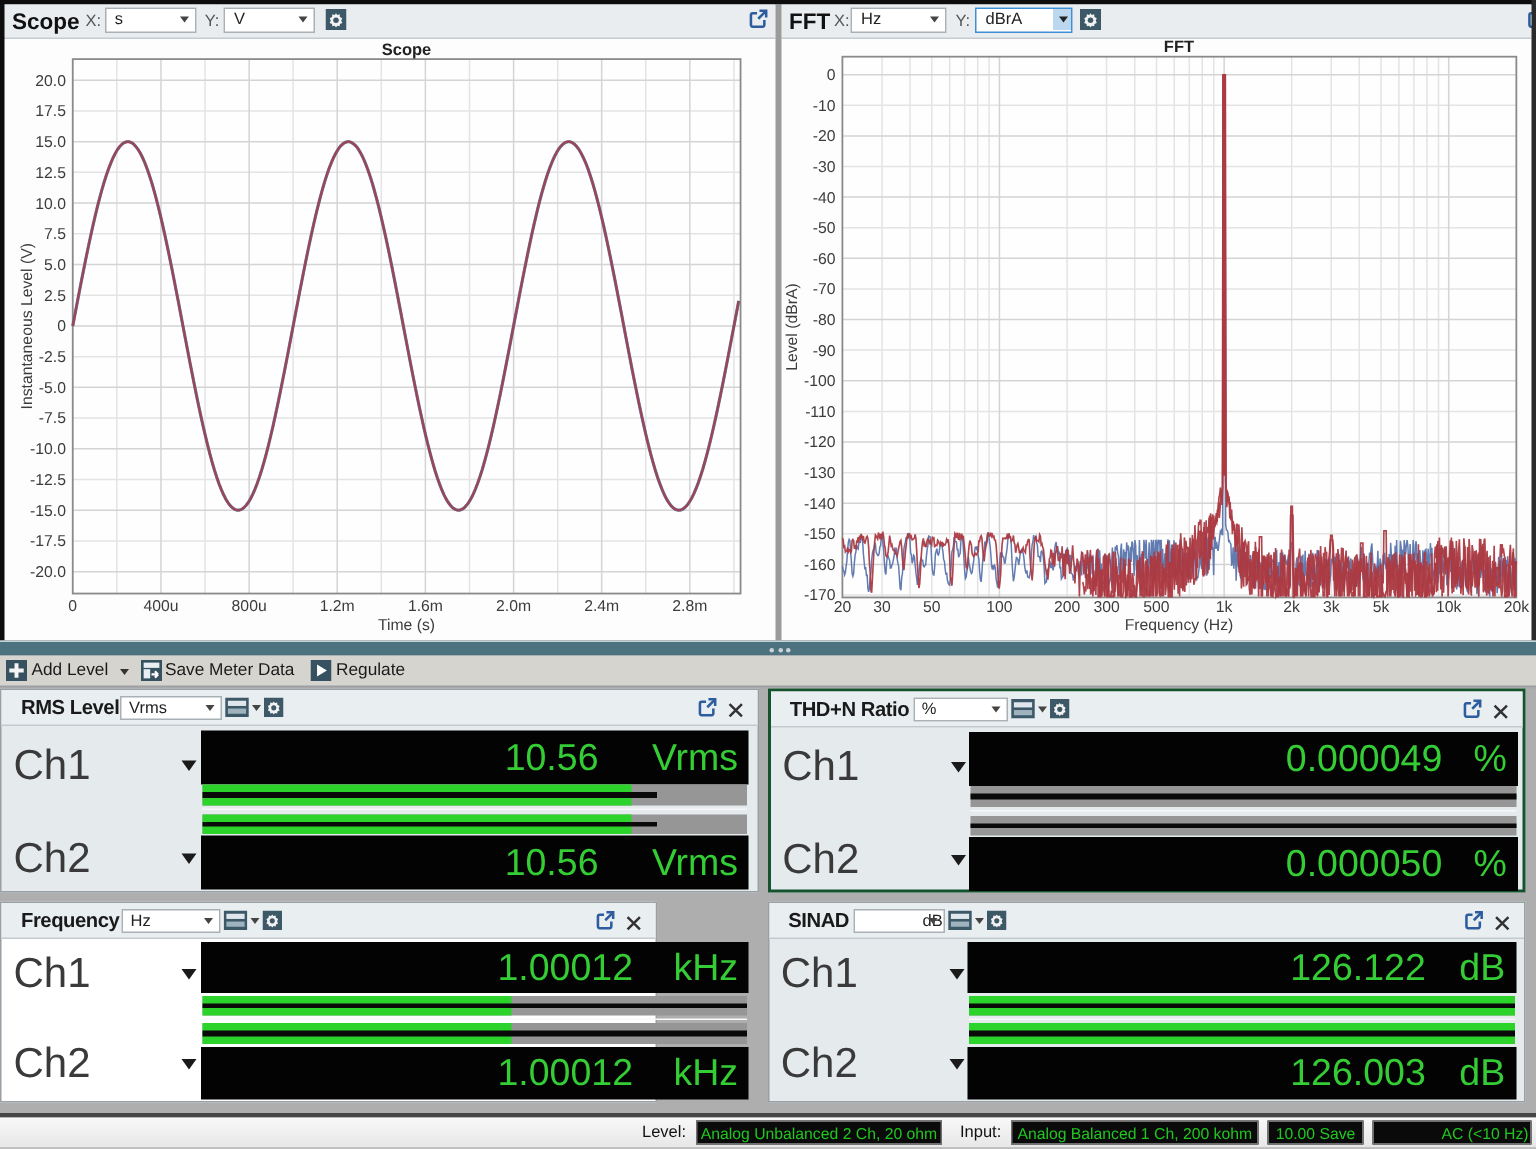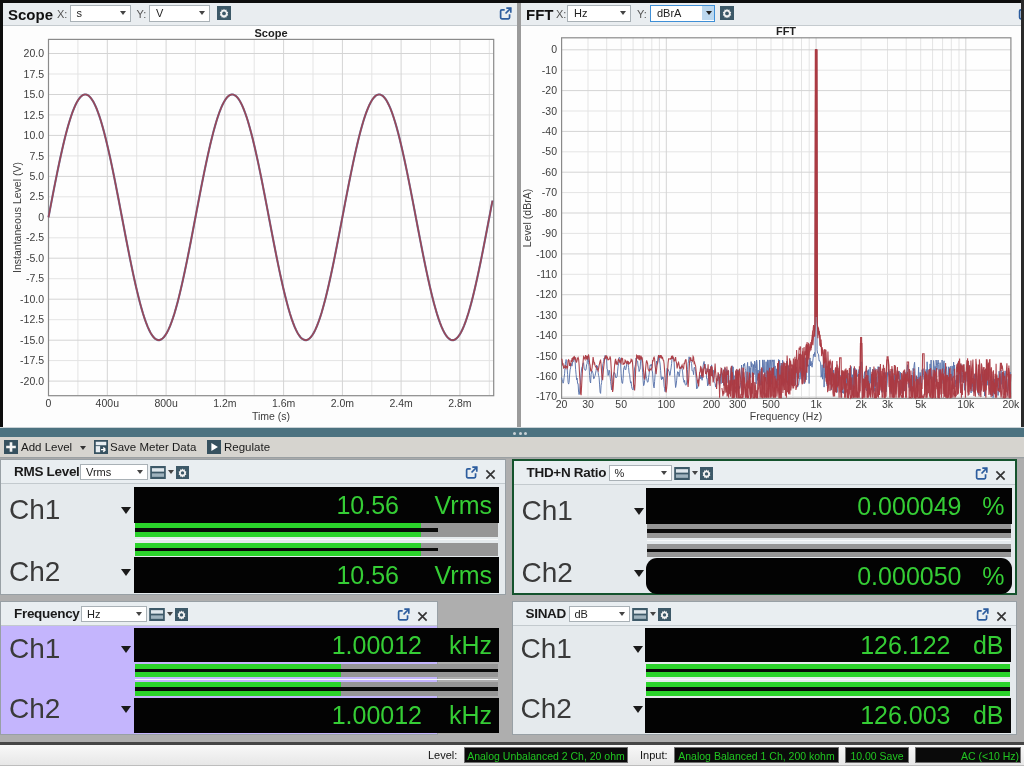--- a/index.html
+++ b/index.html
@@ -226,33 +226,33 @@
         </svg></span>
     </div>
     <div style="position:absolute;left:8px;top:34px;font-size:28px;color:#3a3a3a;">Ch1</div>
     <div style="position:absolute;left:120px;top:47px;width:0;height:0;border-left:5px solid transparent;border-right:5px solid transparent;border-top:7px solid #1a1a1a;"></div>
     <div style="position:absolute;left:132.5px;top:27px;width:365.5px;height:36px;background:#030303;">
       <span style="position:absolute;right:50px;top:3.5px;font-size:25px;color:#35cd35;">0.000049</span>
       <span style="position:absolute;right:7px;top:3.5px;font-size:25px;color:#35cd35;">%</span>
     </div>
     <div style="position:absolute;left:8px;top:96px;font-size:28px;color:#3a3a3a;">Ch2</div>
     <div style="position:absolute;left:120px;top:109px;width:0;height:0;border-left:5px solid transparent;border-right:5px solid transparent;border-top:7px solid #1a1a1a;"></div>
-    <div style="position:absolute;left:132.5px;top:97px;width:365.5px;height:36px;background:#030303;border-radius:11px;">
+    <div style="position:absolute;left:132.5px;top:97px;width:365.5px;height:36px;background:#030303;">
       <span style="position:absolute;right:50px;top:3.5px;font-size:25px;color:#35cd35;">0.000050</span>
       <span style="position:absolute;right:7px;top:3.5px;font-size:25px;color:#35cd35;">%</span>
     </div>
     <div style="position:absolute;left:133.5px;top:63px;width:363.5px;height:13.5px;background:#969696;">
       <div style="position:absolute;left:0;top:5px;width:100.0%;height:3.5px;background:#0a0a0a;"></div>
     </div>
     <div style="position:absolute;left:133.5px;top:82.5px;width:363.5px;height:13.5px;background:#969696;">
       <div style="position:absolute;left:0;top:5px;width:100.0%;height:3.5px;background:#0a0a0a;"></div>
     </div>
     <div style="position:absolute;left:133.5px;top:79.0px;width:363.5px;height:1px;background:#f6f8f9;"></div>
   </div>
-<div style="position:absolute;left:0px;top:601px;width:438px;height:134px;background:#c4b5fd;border:1px solid #98a0a5;box-sizing:border-box;">
+<div style="position:absolute;left:0px;top:601px;width:438px;height:134px;background:#ffffff;border:1px solid #98a0a5;box-sizing:border-box;">
     <div style="position:absolute;left:0;top:0;width:100%;height:24px;background:#e9eef1;border-bottom:1px solid #c3cace;">
       <span style="position:absolute;left:13px;top:4px;font-size:13.5px;font-weight:bold;color:#1a1a1a;letter-spacing:-0.3px;">Frequency</span>
       <span style="position:absolute;left:80px;top:3.5px;width:66px;height:16px;background:#fff;border:1px solid #a9b1b6;box-sizing:border-box;font-size:11px;color:#222;padding:1px 0 0 5px;">Hz<span style="position:absolute;right:4px;top:5px;width:0;height:0;border-left:3.5px solid transparent;border-right:3.5px solid transparent;border-top:4.5px solid #444;"></span></span>
       <span style="position:absolute;left:148px;top:4.5px;"><svg width="16" height="13" viewBox="0 0 18 15">
           <rect width="18" height="15" fill="#3d5968"></rect>
           <rect x="2" y="2.5" width="14" height="4" fill="#dfe7ec"></rect>
           <rect x="2" y="8.5" width="14" height="4" fill="#9fb3be"></rect>
         </svg></span>
       <span style="position:absolute;left:166px;top:10px;width:0;height:0;border-left:3.5px solid transparent;border-right:3.5px solid transparent;border-top:4.5px solid #444;"></span>
       <span style="position:absolute;left:174px;top:4.5px;"><svg width="13" height="13" viewBox="0 0 16 16">
@@ -287,21 +287,21 @@
       <div style="position:absolute;left:0;top:0;width:56.8%;height:100%;background:#2bd32b;"></div>
       <div style="position:absolute;left:0;top:5px;width:100.0%;height:3.5px;background:#0a0a0a;"></div>
     </div>
     <div style="position:absolute;left:133.5px;top:80px;width:363.5px;height:13.5px;background:#969696;">
       <div style="position:absolute;left:0;top:0;width:56.8%;height:100%;background:#2bd32b;"></div>
       <div style="position:absolute;left:0;top:5px;width:100.0%;height:3.5px;background:#0a0a0a;"></div>
     </div>
     <div style="position:absolute;left:133.5px;top:77.0px;width:363.5px;height:1px;background:#f6f8f9;"></div>
   </div>
 <div style="position:absolute;left:511.5px;top:601px;width:505.5px;height:134px;background:#e5eaed;border:1px solid #98a0a5;box-sizing:border-box;">
-    <div style="position:absolute;left:0;top:0;width:100%;height:24px;background:#e9eef1;border-bottom:1px solid #c3cace;">
+    <div style="position:absolute;left:0;top:0;width:100%;height:24px;background:#e9eef1;border-bottom:1px solid #c3cace;text-align:right;">
       <span style="position:absolute;left:13px;top:4px;font-size:13.5px;font-weight:bold;color:#1a1a1a;letter-spacing:-0.3px;">SINAD</span>
       <span style="position:absolute;left:56px;top:3.5px;width:61px;height:16px;background:#fff;border:1px solid #a9b1b6;box-sizing:border-box;font-size:11px;color:#222;padding:1px 0 0 5px;">dB<span style="position:absolute;right:4px;top:5px;width:0;height:0;border-left:3.5px solid transparent;border-right:3.5px solid transparent;border-top:4.5px solid #444;"></span></span>
       <span style="position:absolute;left:119px;top:4.5px;"><svg width="16" height="13" viewBox="0 0 18 15">
           <rect width="18" height="15" fill="#3d5968"></rect>
           <rect x="2" y="2.5" width="14" height="4" fill="#dfe7ec"></rect>
           <rect x="2" y="8.5" width="14" height="4" fill="#9fb3be"></rect>
         </svg></span>
       <span style="position:absolute;left:137px;top:10px;width:0;height:0;border-left:3.5px solid transparent;border-right:3.5px solid transparent;border-top:4.5px solid #444;"></span>
       <span style="position:absolute;left:145px;top:4.5px;"><svg width="13" height="13" viewBox="0 0 16 16">
           <rect width="16" height="16" fill="#3d5968"></rect>

